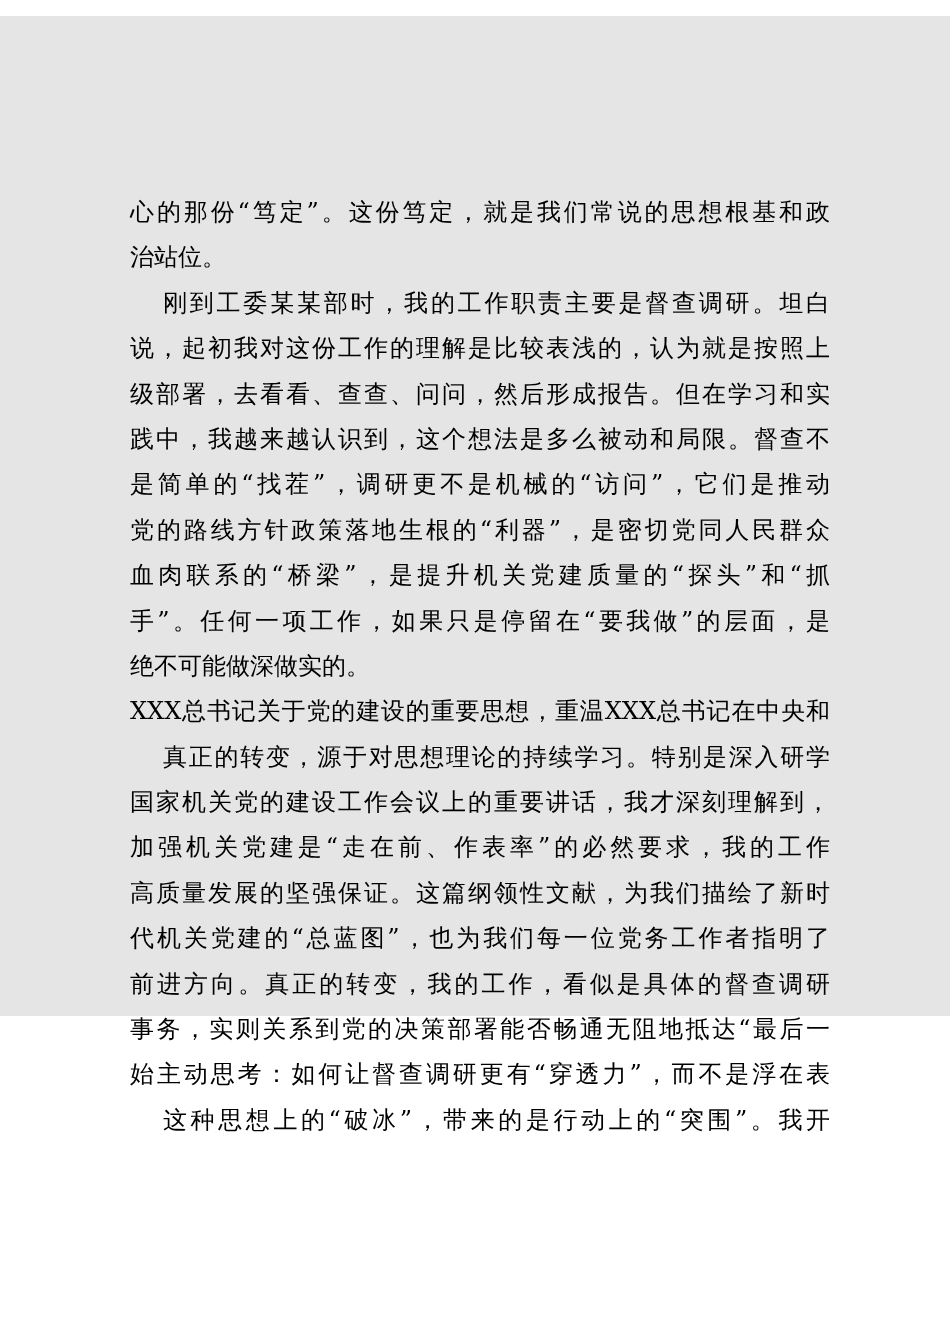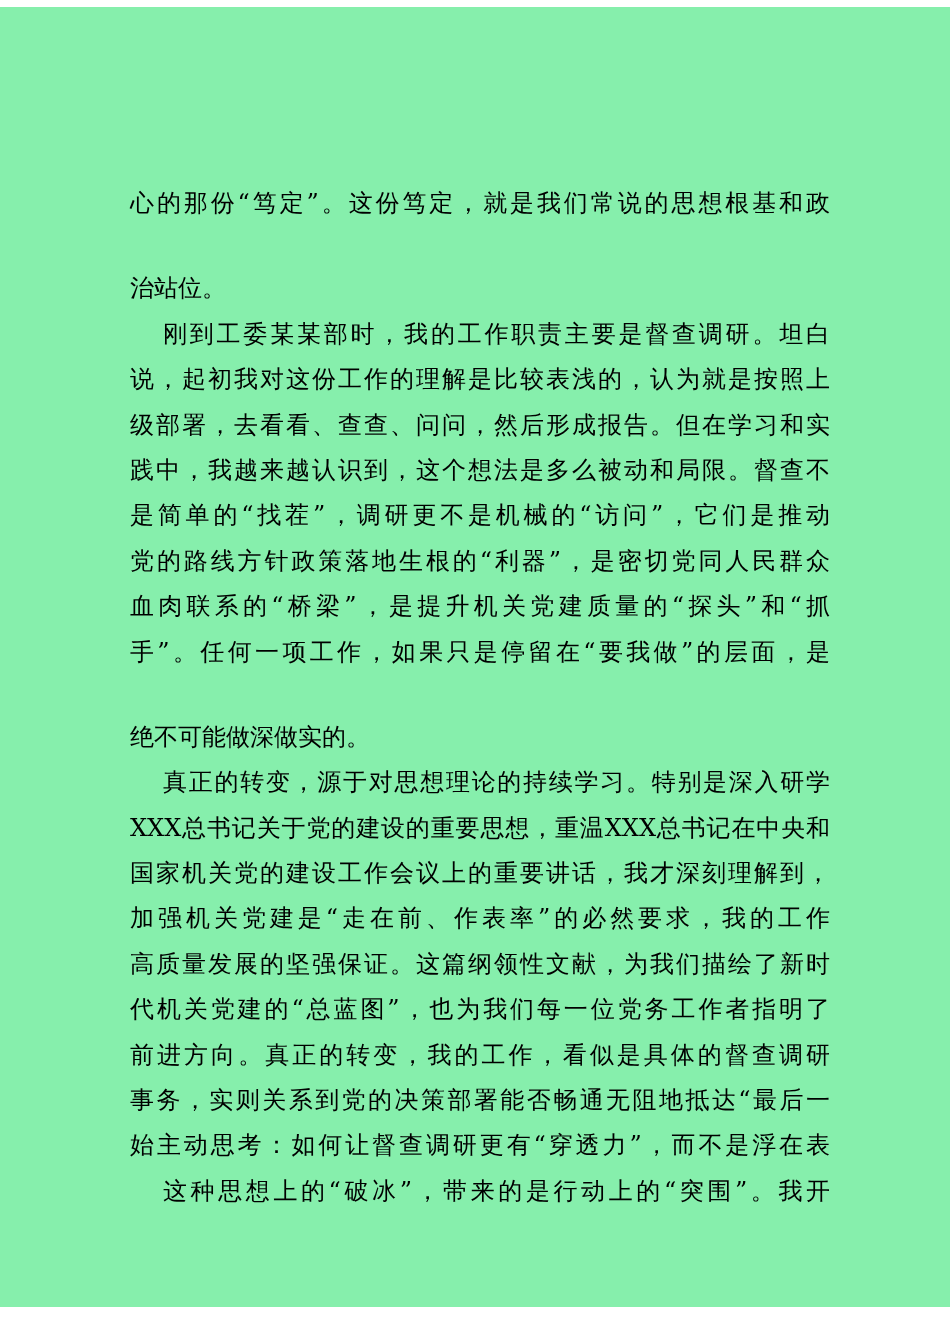--- a/index.html
+++ b/index.html
@@ -11,43 +11,42 @@
     width: 950px;
     height: 1344px;
     position: relative;
     overflow: hidden;
     font-family: "DejaVu Serif", "Liberation Serif", serif;
     color: #000000;
   }
   .page {
     position: absolute;
     left: 0;
-    top: 7px;
+    top: 16px;
     width: 950px;
-    height: 1300px;
-    background: #86efac;
+    height: 1000px;
+    background: #e5e5e5;
   }
   .body-text {
     position: absolute;
     left: 130px;
     top: 174px;
     width: 700px;
   }
   .line {
     height: 45.4px;
     line-height: 45.4px;
     font-size: 24px;
     white-space: nowrap;
     text-align: justify;
     text-align-last: justify;
     letter-spacing: 0;
   }
   .line.last {
     text-align-last: left;
-    margin-top: 40px;
   }
   .line.indent {
     padding-left: 33px;
   }
 </style>
 </head>
 <body>
 
 <div class="page">
   <div class="body-text">
@@ -58,22 +57,22 @@
     <div class="line indent">刚到工委某某部时，我的工作职责主要是督查调研。坦白</div>
     <div class="line">说，起初我对这份工作的理解是比较表浅的，认为就是按照上</div>
     <div class="line">级部署，去看看、查查、问问，然后形成报告。但在学习和实</div>
     <div class="line">践中，我越来越认识到，这个想法是多么被动和局限。督查不</div>
     <div class="line">是简单的“找茬”，调研更不是机械的“访问”，它们是推动</div>
     <div class="line">党的路线方针政策落地生根的“利器”，是密切党同人民群众</div>
     <div class="line">血肉联系的“桥梁”，是提升机关党建质量的“探头”和“抓</div>
     <div class="line">手”。任何一项工作，如果只是停留在“要我做”的层面，是</div>
     <div class="line last">绝不可能做深做实的。</div>
 
+    <div class="line">XXX总书记关于党的建设的重要思想，重温XXX总书记在中央和</div>
     <div class="line indent">真正的转变，源于对思想理论的持续学习。特别是深入研学</div>
-    <div class="line">XXX总书记关于党的建设的重要思想，重温XXX总书记在中央和</div>
     <div class="line">国家机关党的建设工作会议上的重要讲话，我才深刻理解到，</div>
     <div class="line">加强机关党建是“走在前、作表率”的必然要求，我的工作</div>
     <div class="line">高质量发展的坚强保证。这篇纲领性文献，为我们描绘了新时</div>
     <div class="line">代机关党建的“总蓝图”，也为我们每一位党务工作者指明了</div>
     <div class="line">前进方向。真正的转变，我的工作，看似是具体的督查调研</div>
     <div class="line">事务，实则关系到党的决策部署能否畅通无阻地抵达“最后一</div>
 
     <div class="line">始主动思考：如何让督查调研更有“穿透力”，而不是浮在表</div>
     <div class="line indent">这种思想上的“破冰”，带来的是行动上的“突围”。我开</div>
 

